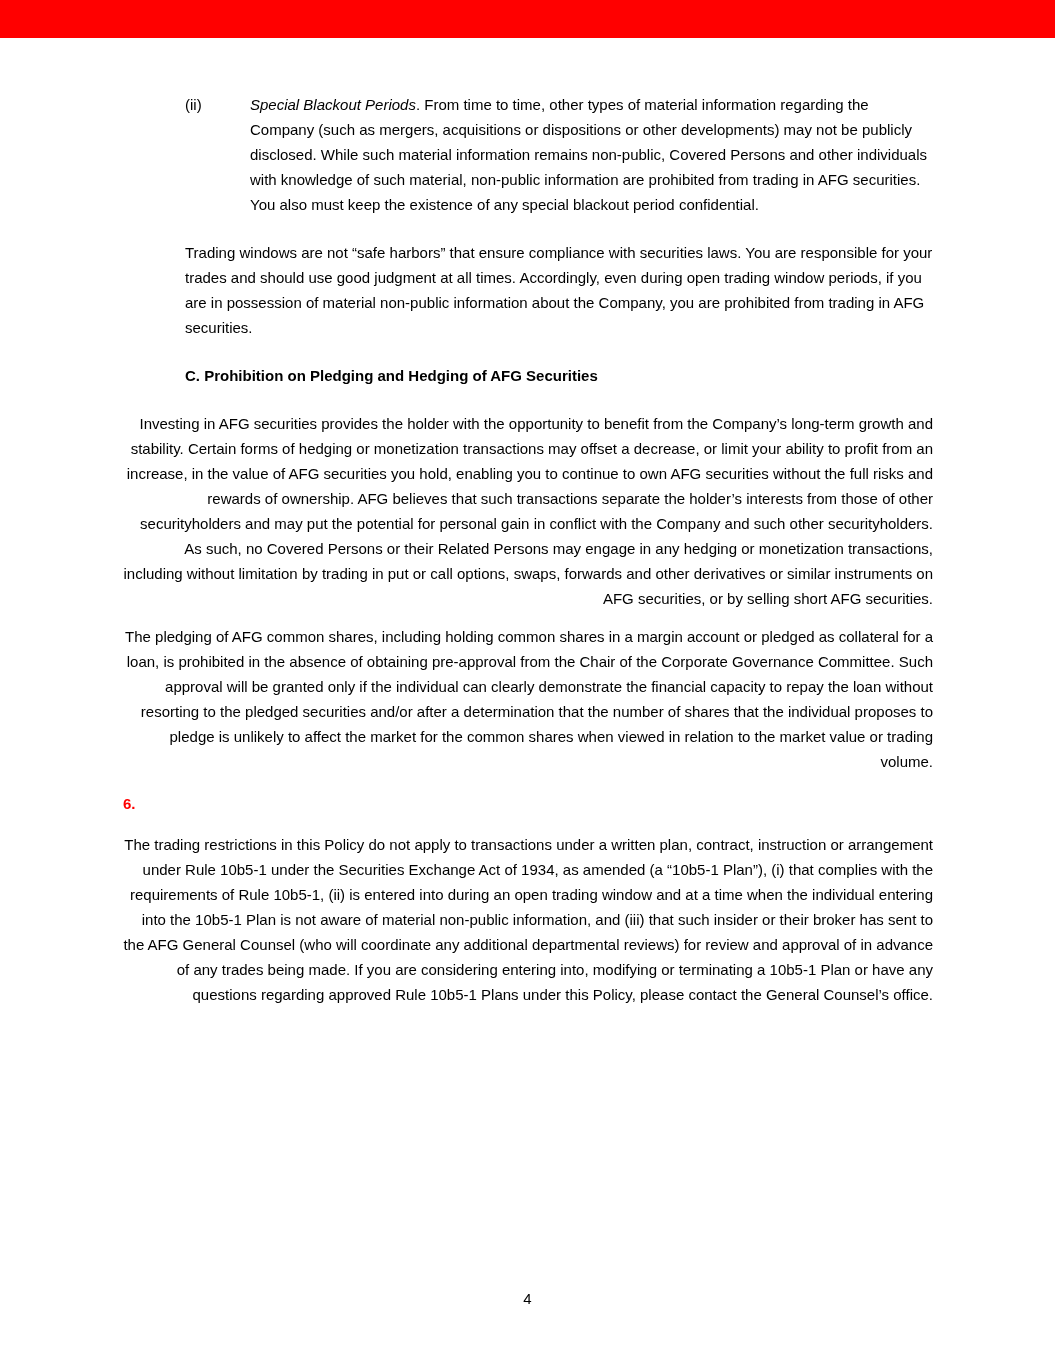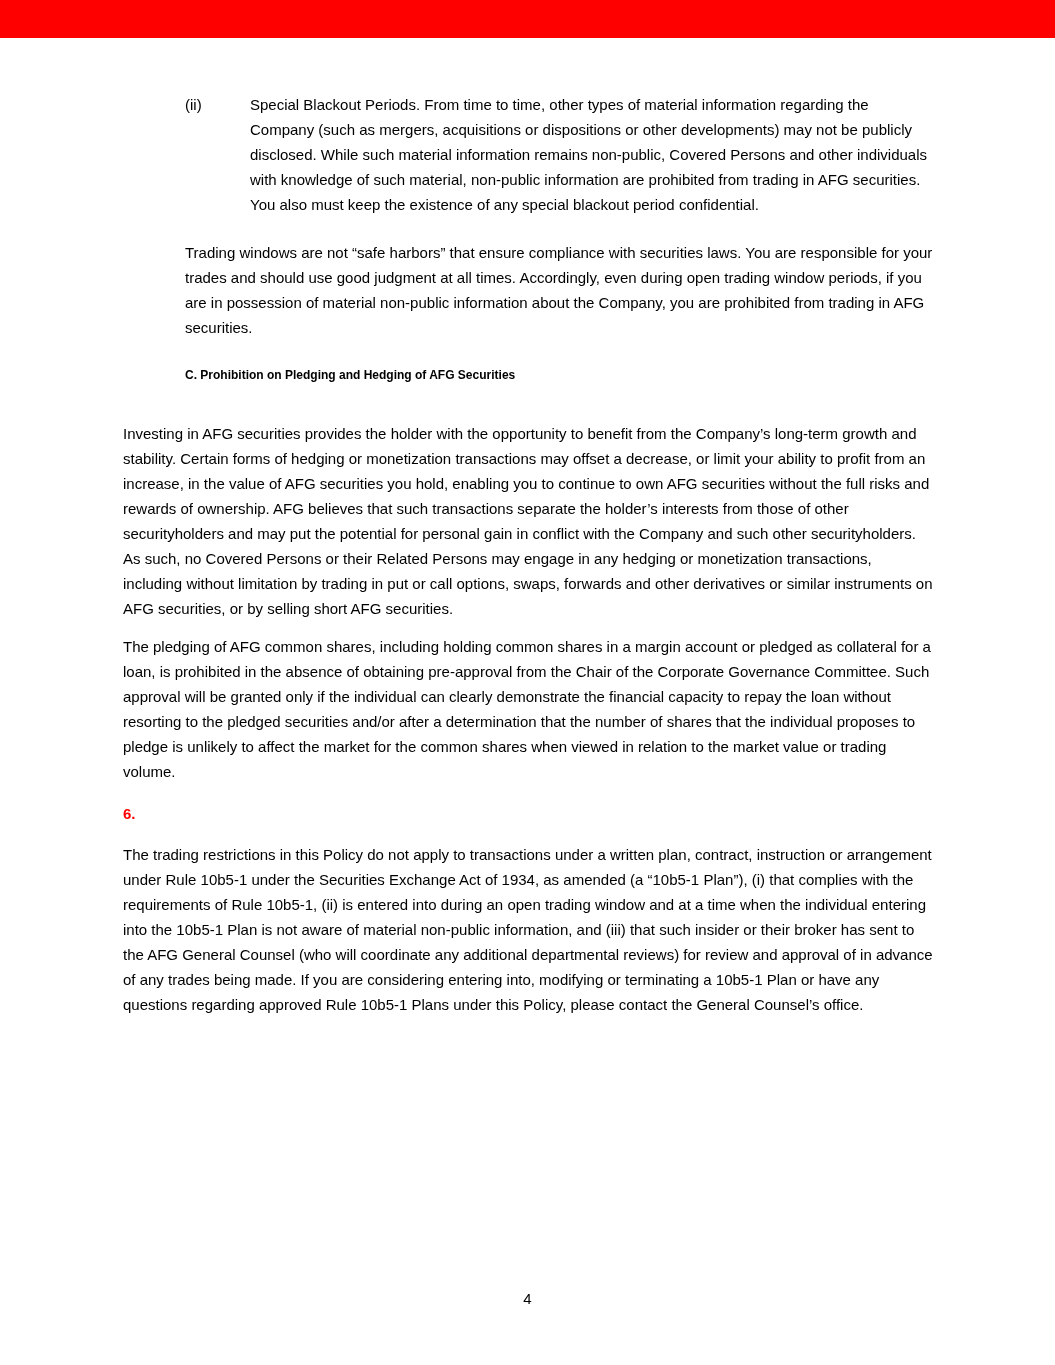--- a/index.html
+++ b/index.html
@@ -36,27 +36,27 @@
   .list-item {
     display: flex;
     margin-left: 62px;
     margin-bottom: 23px;
   }
   .marker {
     flex: 0 0 65px;
     width: 65px;
   }
   .item-body { flex: 1; }
-  .italic { }
+  .italic { font-style: italic; }
   .heading-c {
-    font-size: 12px;
+    font-size: 15px;
     font-weight: 700;
-    margin: 0 0 33px 62px;
+    margin: 0 0 23px 62px;
   }
-  .para { margin: 0 0 13px 0; }
+  .para { margin: 0 0 13px 0; text-align: right; }
   .section-heading {
     display: flex;
     color: #ff0000;
     font-weight: 700;
     margin: 17px 0 16px 0;
   }
   .section-number {
     flex: 0 0 62px;
     width: 62px;
   }

